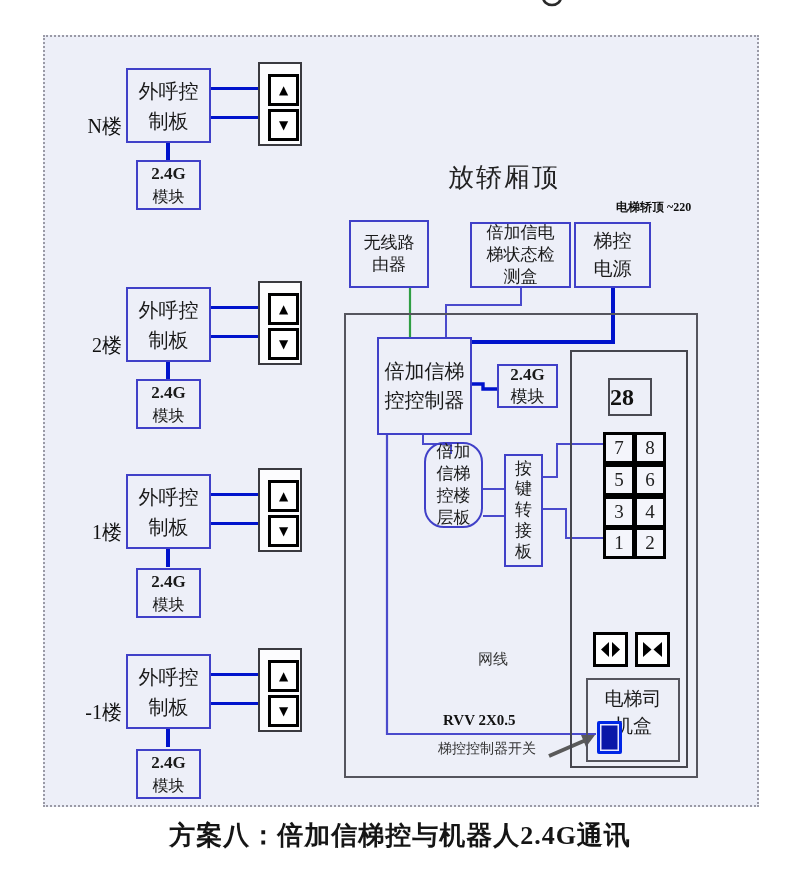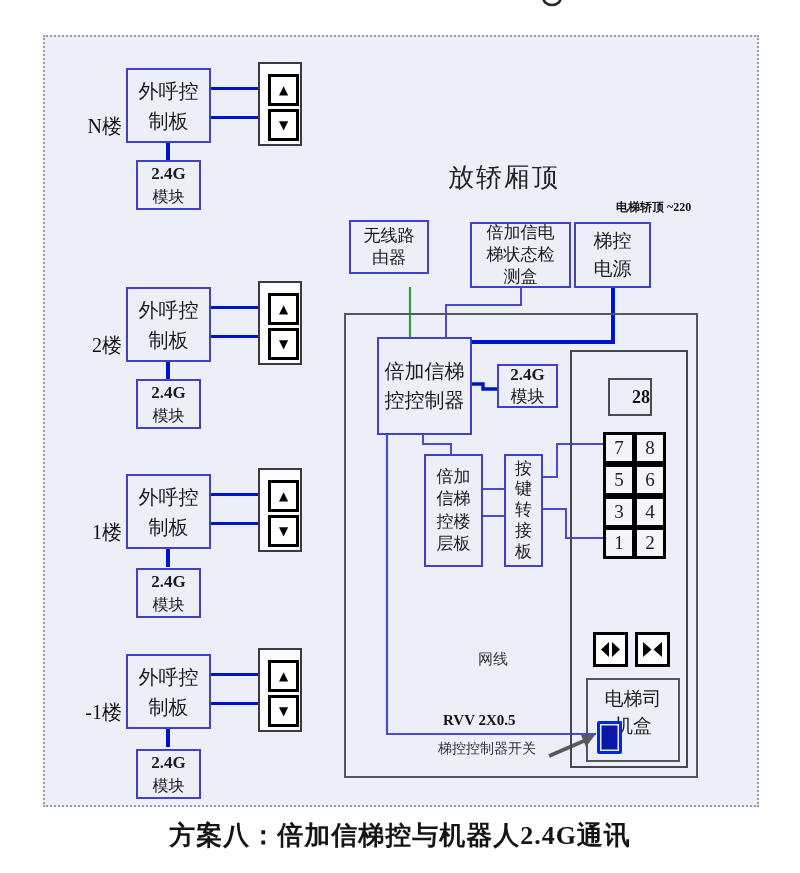--- a/index.html
+++ b/index.html
@@ -24,21 +24,21 @@
   .sq-btn{position:absolute;left:8px;width:25px;height:26px;border:3px solid #000;background:#fff;
     display:flex;align-items:center;justify-content:center;font-size:12px;color:#000;
     font-family:"DejaVu Sans",sans-serif;}
   
   .area-title{position:absolute;left:448px;top:160px;font-size:26px;letter-spacing:2px;color:#222;}
   .power-note{position:absolute;left:574px;top:199px;font-size:12px;font-weight:bold;color:#111;margin-left:42px;}
   .small-box{font-size:17px;line-height:1.28;}
   .ctrl-box{font-size:20px;line-height:1.45;}
   .vtext-box{font-size:17px;line-height:1.3;}
   .panel-display{position:absolute;left:608px;top:378px;width:40px;height:34px;border:2px solid #4a4a52;
-    display:flex;align-items:center;justify-content:flex-end;font-weight:bold;font-size:18px;color:#111;background:transparent;}
+    display:flex;align-items:center;justify-content:flex-start;font-weight:bold;font-size:24px;color:#111;background:transparent;}
   .num-btn{position:absolute;width:26px;height:26px;border:3px solid #000;background:#f4f5fb;
     display:flex;align-items:center;justify-content:center;font-size:19px;color:#222;}
   .door-btn{position:absolute;top:632px;width:29px;height:29px;border:3px solid #000;background:#fff;
     display:flex;align-items:center;justify-content:center;}
   .driver-box{position:absolute;left:586px;top:678px;width:90px;height:74px;border:2px solid #55555e;
     text-align:center;font-size:19px;line-height:1.4;padding-top:6px;color:#1a1a1a;}
   .switch{position:absolute;left:597px;top:721px;width:19px;height:27px;background:#0a17a8;
     border:3px solid #0026e6;box-shadow:inset 0 0 0 1.5px #e8e8ff;border-radius:2px;}
   .lbl{position:absolute;color:#333;}
   .wires{position:absolute;left:0;top:0;width:800px;height:873px;pointer-events:none;}
@@ -166,21 +166,21 @@
     <div class="vconn"></div>
     <div class="module-box bluebox abs" style="top:101px">
       <span class="b1">2.4G</span>
       <span>模块</span>
     </div>
   </div>
 
   <div class="area-title">放轿厢顶</div>
   <div class="power-note">电梯轿顶 ~220</div>
 
-  <div class="bluebox small-box abs" style="left:349px;top:220px;width:80px;height:54px;">
+  <div class="bluebox small-box abs" style="left:349px;top:220px;width:80px;height:68px;">
     <span>无线路</span>
     <span>由器</span>
   </div>
 
   <div class="bluebox small-box abs" style="left:470px;top:222px;width:101px;height:66px;">
     <span>倍加信电</span>
     <span>梯状态检</span>
     <span>测盒</span>
   </div>
 
@@ -225,21 +225,21 @@
   <div class="num-btn" style="left:634px;top:496px">
       <span>4</span>
     </div>
   <div class="num-btn" style="left:603px;top:527px">
       <span>1</span>
     </div>
   <div class="num-btn" style="left:634px;top:527px">
       <span>2</span>
     </div>
 
-  <div class="bluebox vtext-box abs" style="left:424px;top:454px;width:59px;height:113px;">
+  <div class="bluebox vtext-box abs" style="left:424px;top:442px;width:59px;height:86px;border-radius:20px;">
     <span>倍加</span>
     <span>信梯</span>
     <span>控楼</span>
     <span>层板</span>
   </div>
 
   <div class="bluebox vtext-box abs" style="left:504px;top:454px;width:39px;height:113px;line-height:1.22;">
     <span>按</span>
     <span>键</span>
     <span>转</span>

